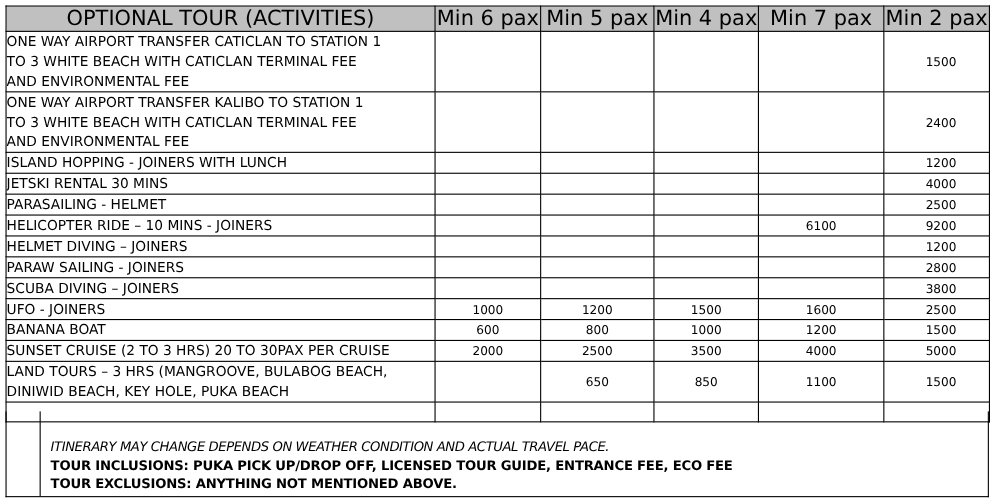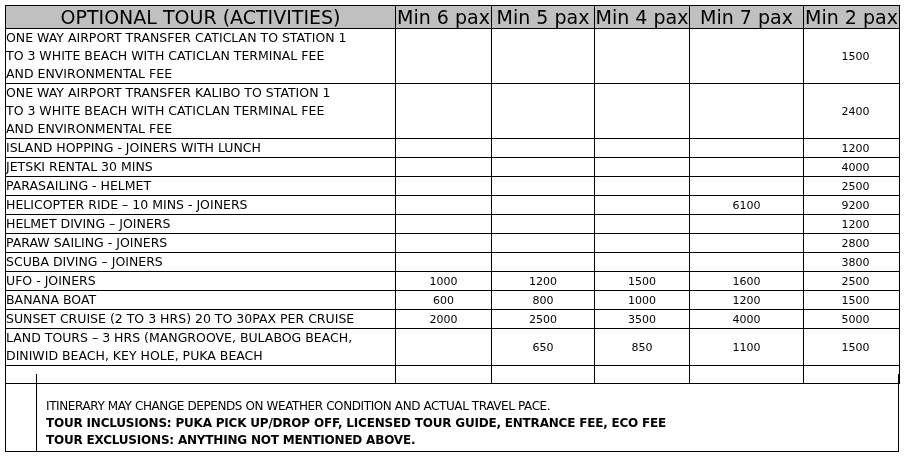--- a/index.html
+++ b/index.html
@@ -12,21 +12,21 @@
        text-align: center; }
   td.act { font-size: 12.5px; line-height: 18px; padding-left: 6px; text-align: left;
            white-space: nowrap; overflow: hidden; }
   td.val { font-size: 11px; text-align: center; }
   td.val.c2 { padding-left: 8px; }
   .notes { position: absolute; left: 5px; top: 374px; width: 892px; height: 77px;
            border: 1px solid #000; border-top: none; }
   .notes .gutter { position: absolute; left: 30px; top: 0; bottom: 0; border-left: 1px solid #000; }
   .notes .lines { position: absolute; left: 40px; top: 24px; font-size: 12px; line-height: 17px;
                   white-space: nowrap; }
-  .notes .l1 { font-family: "DejaVu Sans", sans-serif; font-size: 12px; letter-spacing: -0.4px; }
+  .notes .l1 { font-family: "DejaVu Sans", sans-serif; font-size: 12px; letter-spacing: -0.4px; font-style: italic; }
   .notes .b { font-weight: bold; letter-spacing: -0.2px; }
 </style>
 </head>
 <body>
 
 <table class="tours">
   <colgroup>
     <col style="width:390px">
       <col style="width:96px">
       <col style="width:103px">

